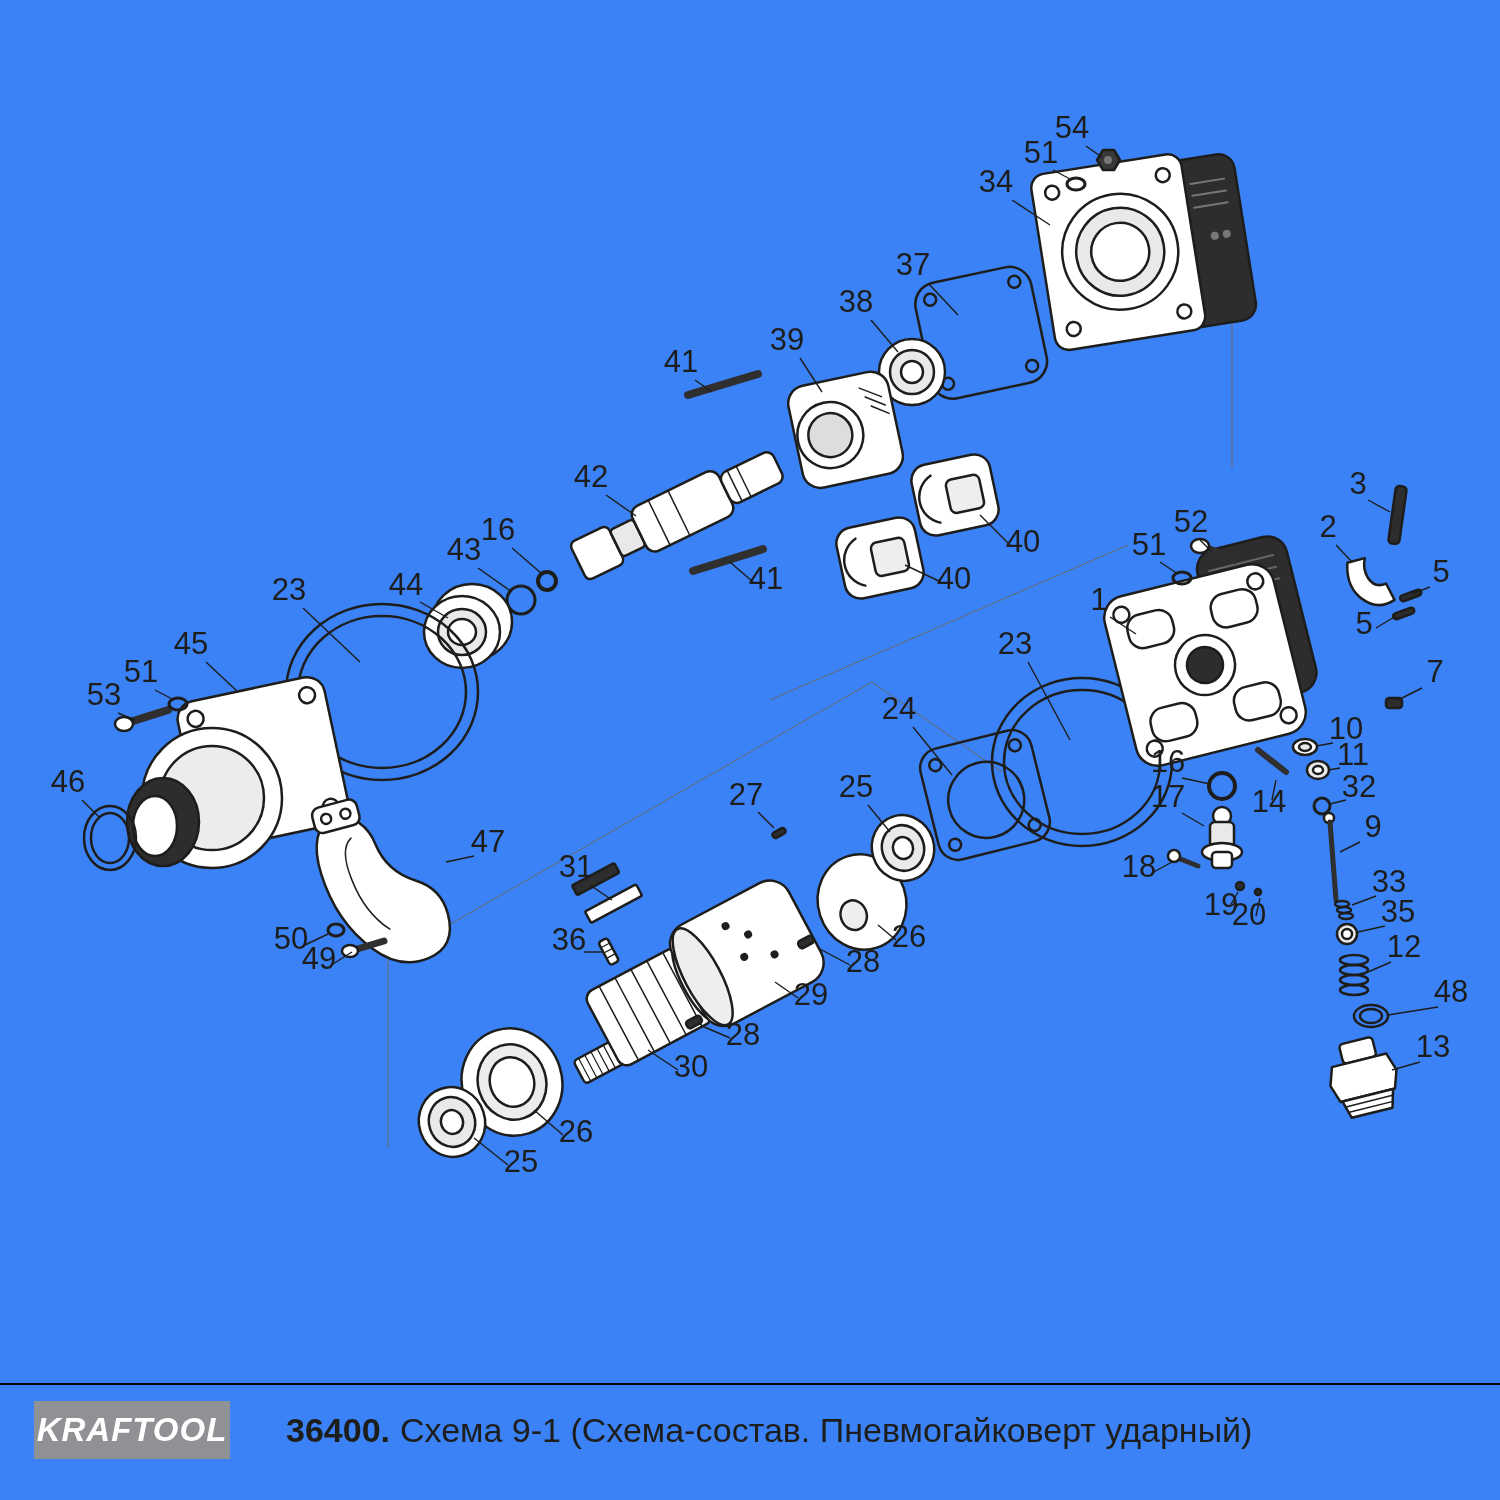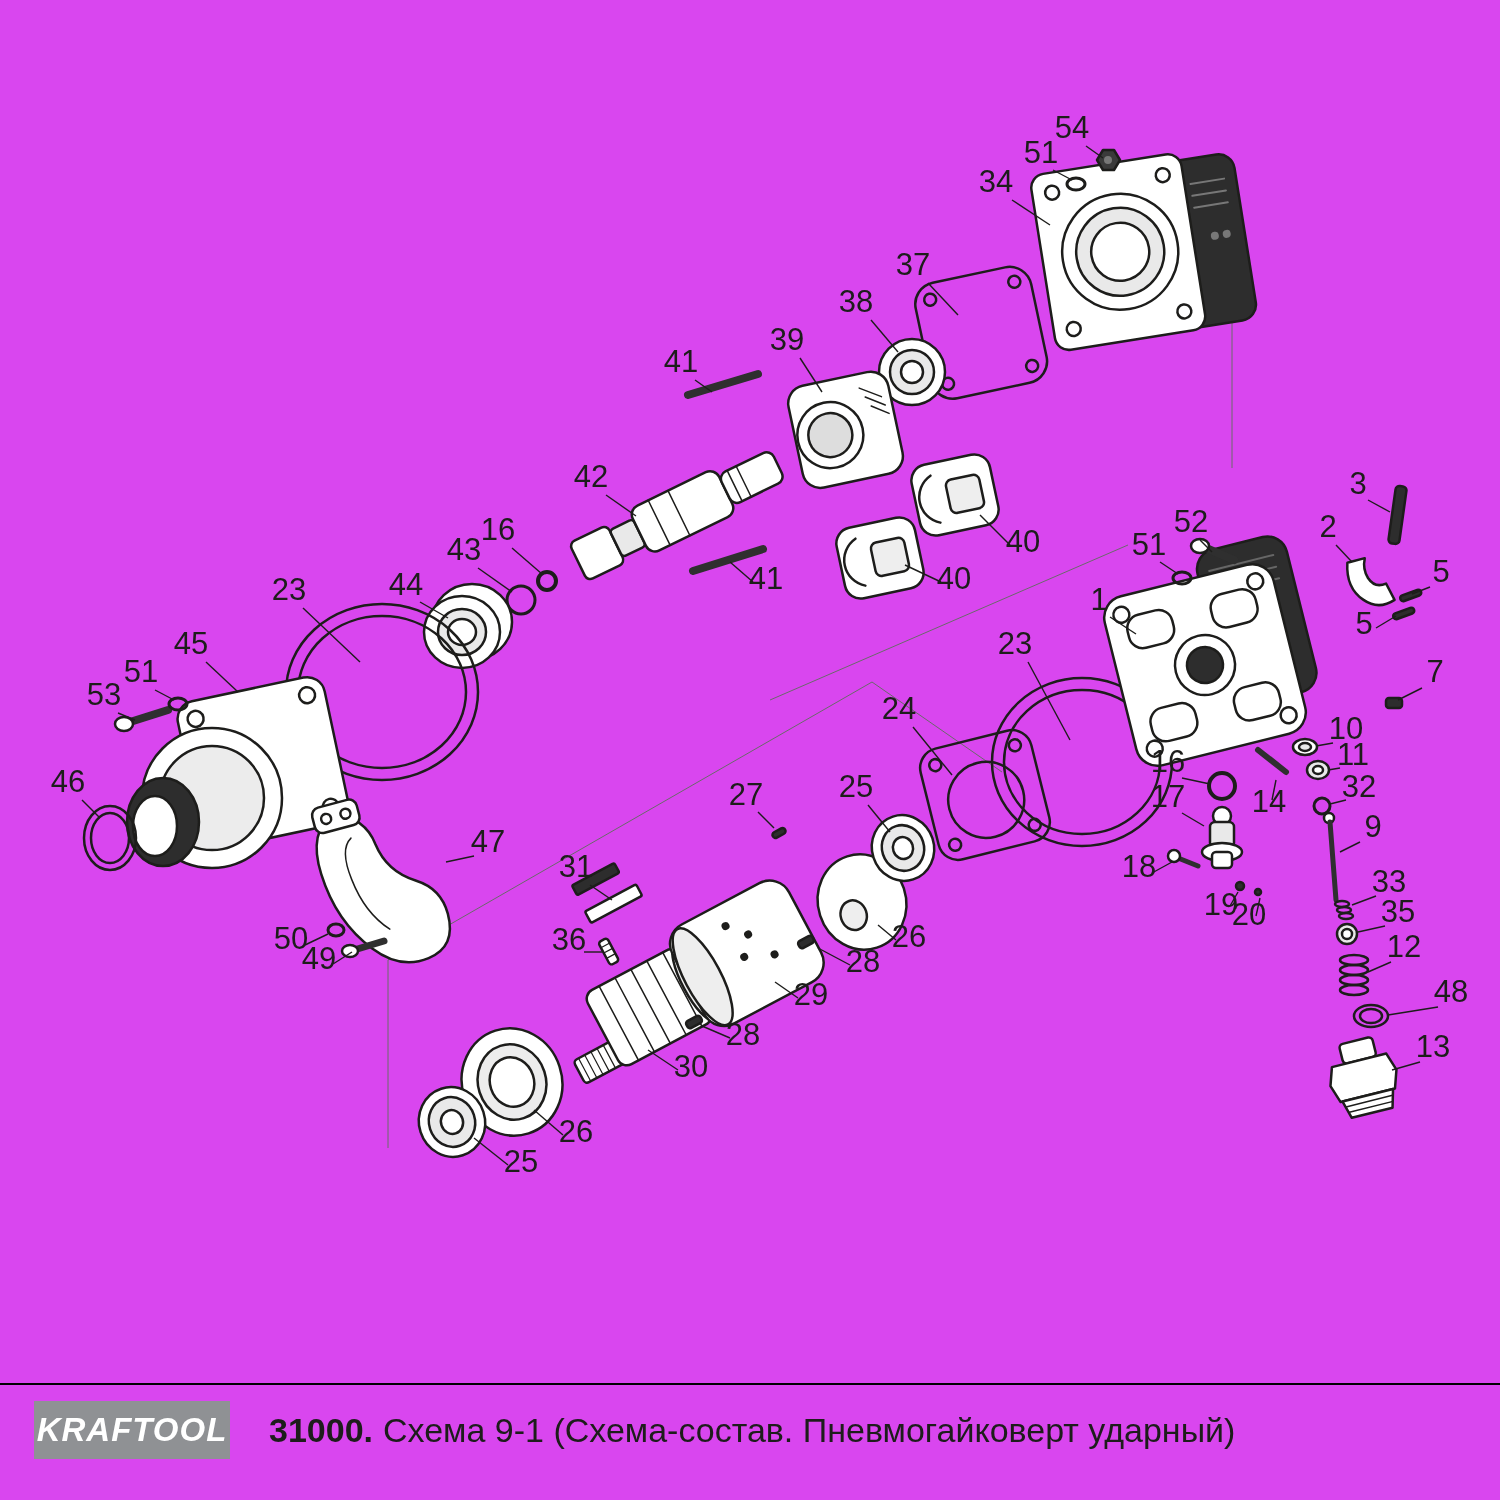--- a/index.html
+++ b/index.html
@@ -1,23 +1,23 @@
 <!DOCTYPE html>
 <html><head>
 <meta charset="utf-8">
 <style>
   html,body{margin:0;padding:0;background:#fff;}
-  .page{position:relative;width:1500px;height:1500px;background:#d946ef;overflow:hidden;
+  .page{position:relative;width:1500px;height:1500px;background:#3b82f6;overflow:hidden;
         font-family:"Liberation Sans",sans-serif;color:#1d1d1b;}
   .diagram-area{position:absolute;left:0;top:0;width:1500px;height:1380px;}
   svg{display:block;}
   text.callout{font-family:"Liberation Sans",sans-serif;font-size:31px;fill:#1d1d1b;text-anchor:middle;}
   line.leader{stroke:#1d1d1b;stroke-width:1.4;}
   .footer{position:absolute;left:0;top:1383px;width:1500px;border-top:2px solid #000;}
-  .footer-row{display:flex;align-items:center;gap:39px;padding:16px 12px 0 34px;}
+  .footer-row{display:flex;align-items:center;gap:56px;padding:16px 12px 0 34px;}
   .brand-box{width:196px;height:58px;background:#8f9194;color:#fff;display:flex;align-items:center;
              justify-content:center;font-weight:bold;font-style:italic;font-size:33px;letter-spacing:1px;}
   .caption{font-size:34px;}
   .caption .code{font-weight:bold;margin-right:10px;}
 </style>
 </head>
 <body>
 
 <div class="page">
   <div class="diagram-area">
@@ -443,17 +443,17 @@
         </g>
     </svg>
   </div>
 
   <div class="footer">
     <div class="footer-row">
       <div class="brand-box">
         <span>KRAFTOOL</span>
       </div>
       <div class="caption">
-        <span class="code">31000.</span><span class="title">Схема 9-1 (Схема-состав. Пневмогайковерт ударный)</span>
+        <span class="code">36400.</span><span class="title">Схема 9-1 (Схема-состав. Пневмогайковерт ударный)</span>
       </div>
     </div>
   </div>
 </div>
 
 </body></html>

